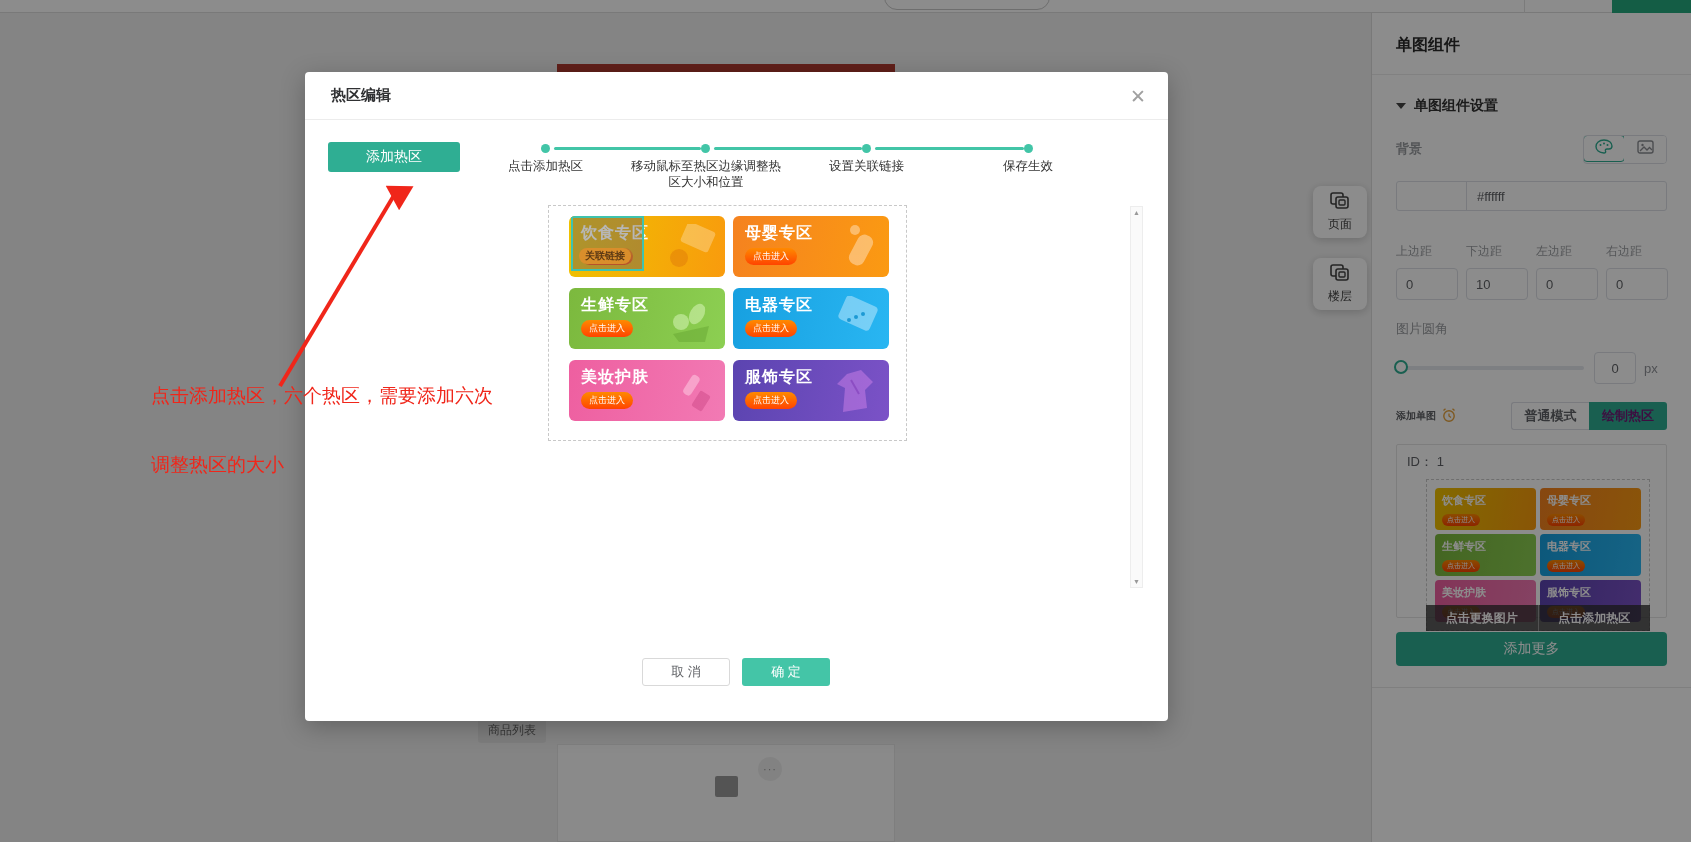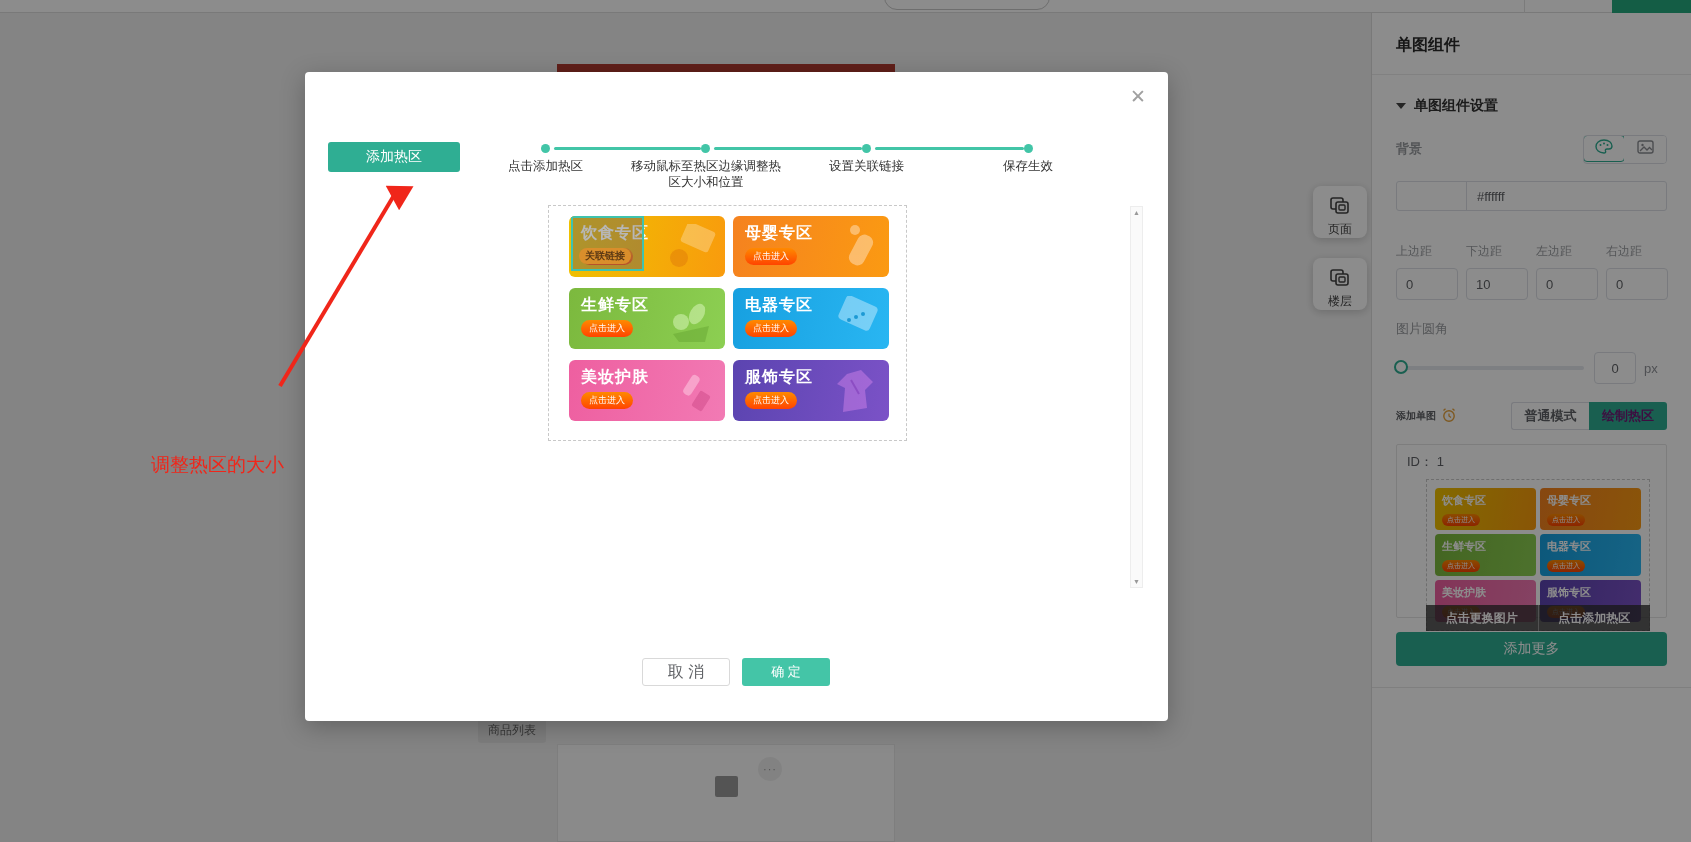--- a/index.html
+++ b/index.html
@@ -66,21 +66,21 @@
       border-radius:7px; padding:1px 5px; }
   .mini-mask { position:absolute; left:-1px; right:-1px; bottom:-1px; height:26px; background:rgba(45,45,45,.78); display:flex; }
   .mini-mask-cell { flex:1; display:flex; align-items:center; justify-content:center; font-size:12px; font-weight:bold; color:#fff; }
   .mini-mask-cell + .mini-mask-cell { border-left:1px solid rgba(255,255,255,.35); }
   .add-more { margin-top:14px; height:34px; background:#2fae93; border-radius:4px; color:#fff; font-size:14px;
       display:flex; align-items:center; justify-content:center;font-family:Liberation Mono, monospace; }
   .sb-rule2 { border-top:1px solid #e8e8e8; margin:21px -24px 0; }
 
   
   .float-btn { position:absolute; left:1313px; width:54px; height:52px; background:#fff; border-radius:8px;
-      box-shadow:0 2px 8px rgba(0,0,0,.18); z-index:1; display:flex; flex-direction:column; align-items:center; justify-content:flex-end; gap:2px; }
+      box-shadow:0 2px 8px rgba(0,0,0,.18); z-index:1; display:flex; flex-direction:column; align-items:center; justify-content:center; gap:2px; }
   .float-btn .lbl { font-size:12px; color:#444; }
 
   
   #dim { position:absolute; left:0; top:0; width:1691px; height:842px; background:rgba(0,0,0,.45); z-index:50; }
 
   
   #modal { position:absolute; left:305px; top:72px; width:863px; height:649px; background:#fff; border-radius:4px;
       box-shadow:0 6px 24px rgba(0,0,0,.25); z-index:100; }
   #modal-header { height:48px; border-bottom:1px solid #ececec; display:flex; align-items:center; padding:0 26px; }
   #modal-title { font-size:15px; font-weight:bold; color:#303133; }
@@ -97,21 +97,21 @@
   .tile-badge { display:inline-block; margin-top:4px; font-size:9px; color:#fff; background:linear-gradient(#ff8a00,#ff4400);
       border-radius:9px; padding:2px 8px; }
   .tile-art { position:absolute; right:8px; top:8px; opacity:.55; }
   .hotzone { position:absolute; left:2px; top:0; width:73px; height:55px; border:2px solid #3fc3ae; background:rgba(95,95,95,.45); }
   .hotzone-pill { position:absolute; left:6px; top:30px; background:#d98e2b; border-radius:8px; padding:1px 6px;
       font-size:10px; font-weight:bold; color:#5d3a14; white-space:nowrap; }
   #preview-scroll { position:absolute; left:825px; top:134px; width:13px; height:382px; background:#fafafa; border:1px solid #ededed;
       display:flex; flex-direction:column; justify-content:space-between; align-items:center; padding:2px 0; }
   .scroll-arrow { font-size:7px; color:#999; }
   #btn-cancel { position:absolute; left:337px; top:586px; width:88px; height:28px; background:#fff; border:1px solid #d9d9d9;
-      border-radius:3px; font-size:16px; color:#606266; display:flex; align-items:center; justify-content:center; }
+      border-radius:3px; font-size:13px; color:#606266; display:flex; align-items:center; justify-content:center; }
   #btn-confirm { position:absolute; left:437px; top:586px; width:88px; height:28px; background:#44c5a7; border-radius:3px;
       font-size:13px; color:#fff; display:flex; align-items:center; justify-content:center; }
 
   
   #annotation { position:absolute; left:0; top:0; width:1691px; height:842px; z-index:200; pointer-events:none; }
   .anno-text { position:absolute; font-size:19px; color:#f0261a; }
 </style>
 </head>
 <body>
 
@@ -281,20 +281,23 @@
     </div>
   </div>
 
   <div class="add-more">添加更多</div>
   <div class="sb-rule2"></div>
 </div>
 
 <div id="dim"></div>
 
 <div id="modal">
+  <div id="modal-header">
+    <span id="modal-title">热区编辑</span>
+  </div>
   <div id="modal-close">✕</div>
 
   <div id="add-hot-btn">添加热区</div>
 
   <div class="step-dot" style="left:236px;"></div>
   <div class="step-line" style="left:249px; width:147px;"></div>
   <div class="step-dot" style="left:396px;"></div>
   <div class="step-line" style="left:409px; width:148px;"></div>
   <div class="step-dot" style="left:557px;"></div>
   <div class="step-line" style="left:570px; width:149px;"></div>
@@ -384,14 +387,15 @@
 
 <div id="annotation">
   <svg width="1691" height="842" style="position:absolute;left:0;top:0;">
     <defs>
       <marker id="arrowhead" markerWidth="7" markerHeight="7" refX="3.5" refY="3" orient="auto">
         <polygon points="0 6, 3.5 0, 7 6" fill="#f0261a"></polygon>
       </marker>
     </defs>
     <line x1="280" y1="386" x2="396" y2="192" stroke="#f0261a" stroke-width="4" marker-end="url(#arrowhead)"></line>
   </svg>
+  <div class="anno-text" style="left:151px; top:383px;">点击添加热区，六个热区，需要添加六次</div>
   <div class="anno-text" style="left:151px; top:408px;margin-top:44px;">调整热区的大小</div>
 </div>
 
 </body></html>

